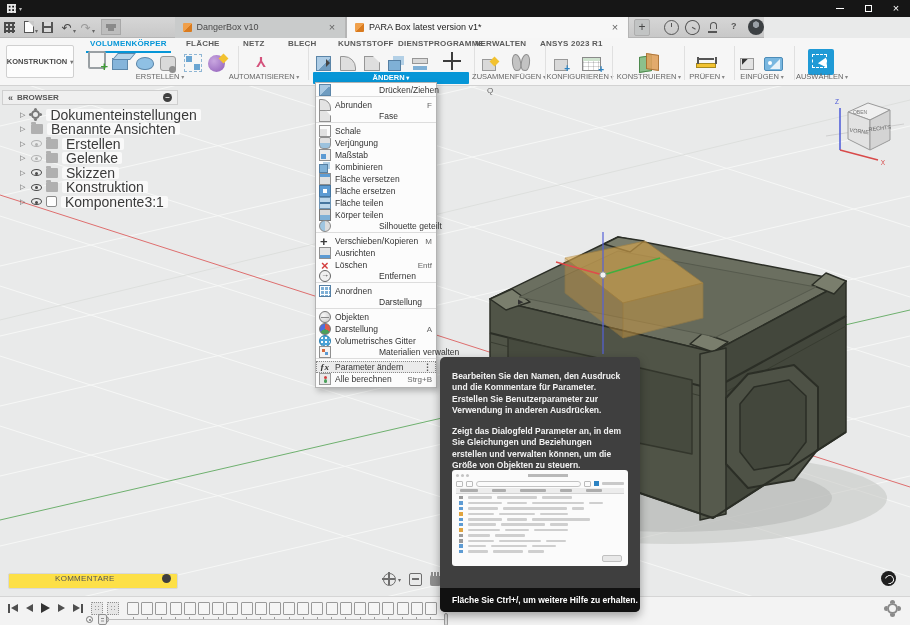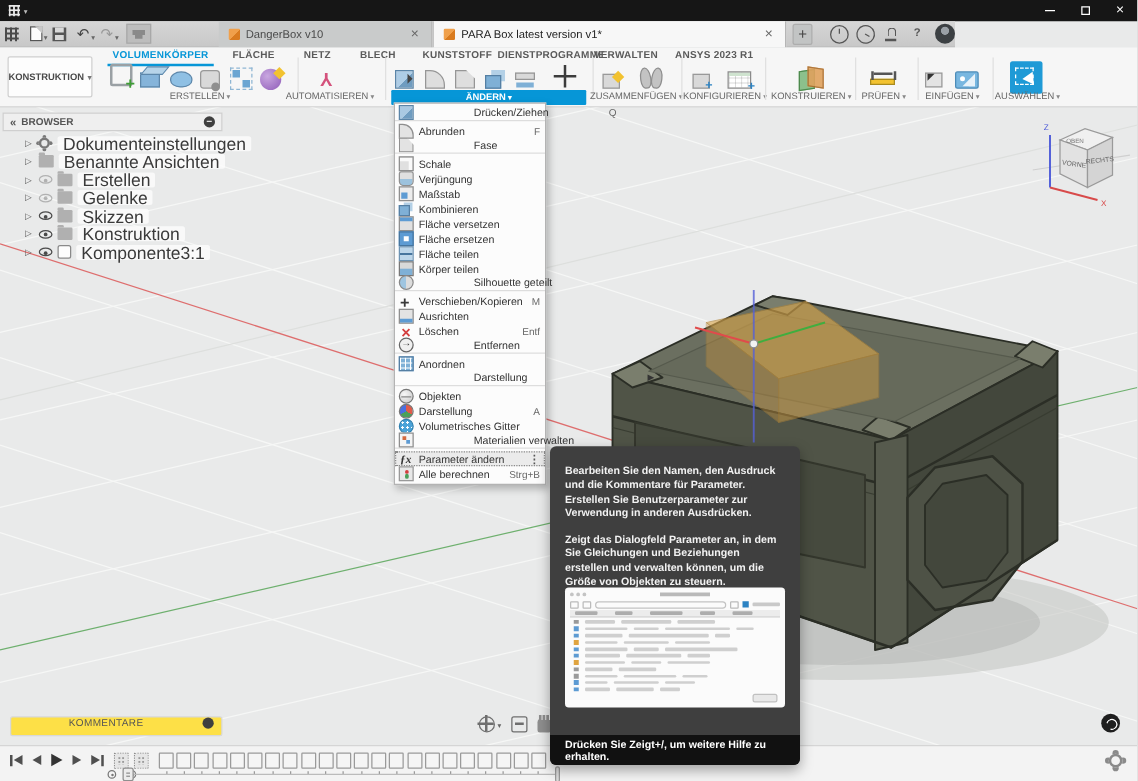--- a/index.html
+++ b/index.html
@@ -845,21 +845,21 @@
           </div>
         <div class="ms-row">
             <i></i>
             <em style="width:20px"></em>
             <em style="width:30px"></em>
             <em style="width:16px"></em>
           </div>
       </div>
       <div class="ms-ok"></div>
     </div>
-    <div class="tt-footer">Drücken Sie Zeigt+/, um weitere Hilfe zu erhalten.</div>
+    <div class="tt-footer">Fläche Sie Ctrl+/, um weitere Hilfe zu erhalten.</div>
   </div>
 
   <div class="timeline">
     <div class="pb">
       <span class="pbtn">
           <span class="vbar"></span>
           <span class="tri l"></span>
         </span>
       <span class="pbtn">
           <span class="tri l"></span>

